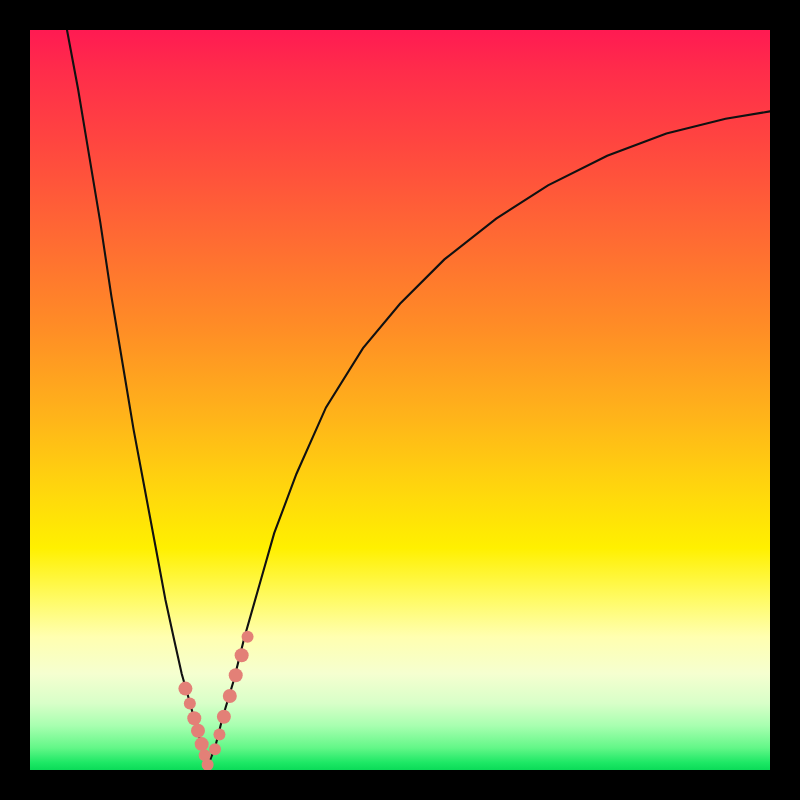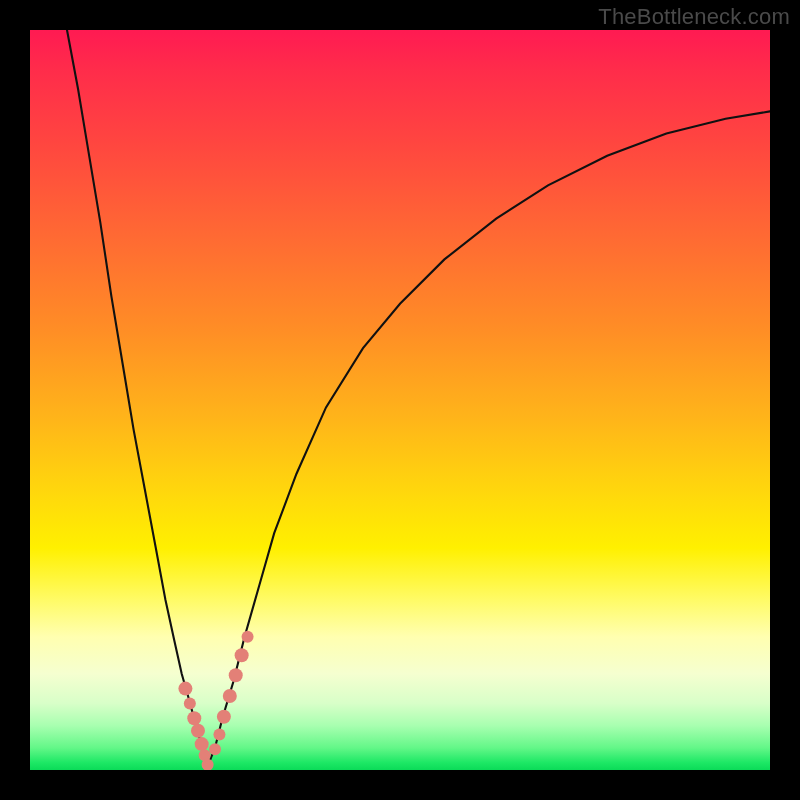--- a/index.html
+++ b/index.html
@@ -104,14 +104,13 @@
           <circle cx="189.44" cy="704.48" r="6" class="dot"></circle>
           <circle cx="193.88" cy="686.72" r="7" class="dot"></circle>
           <circle cx="199.80" cy="666.00" r="7" class="dot"></circle>
           <circle cx="205.72" cy="645.28" r="7" class="dot"></circle>
           <circle cx="211.64" cy="625.30" r="7" class="dot"></circle>
           <circle cx="217.56" cy="606.80" r="6" class="dot"></circle>
         </g>
     </svg>
   </div>
 
-  <div class="watermark">TheBottleneck.com</div>
 </div>
 
 </body></html>

